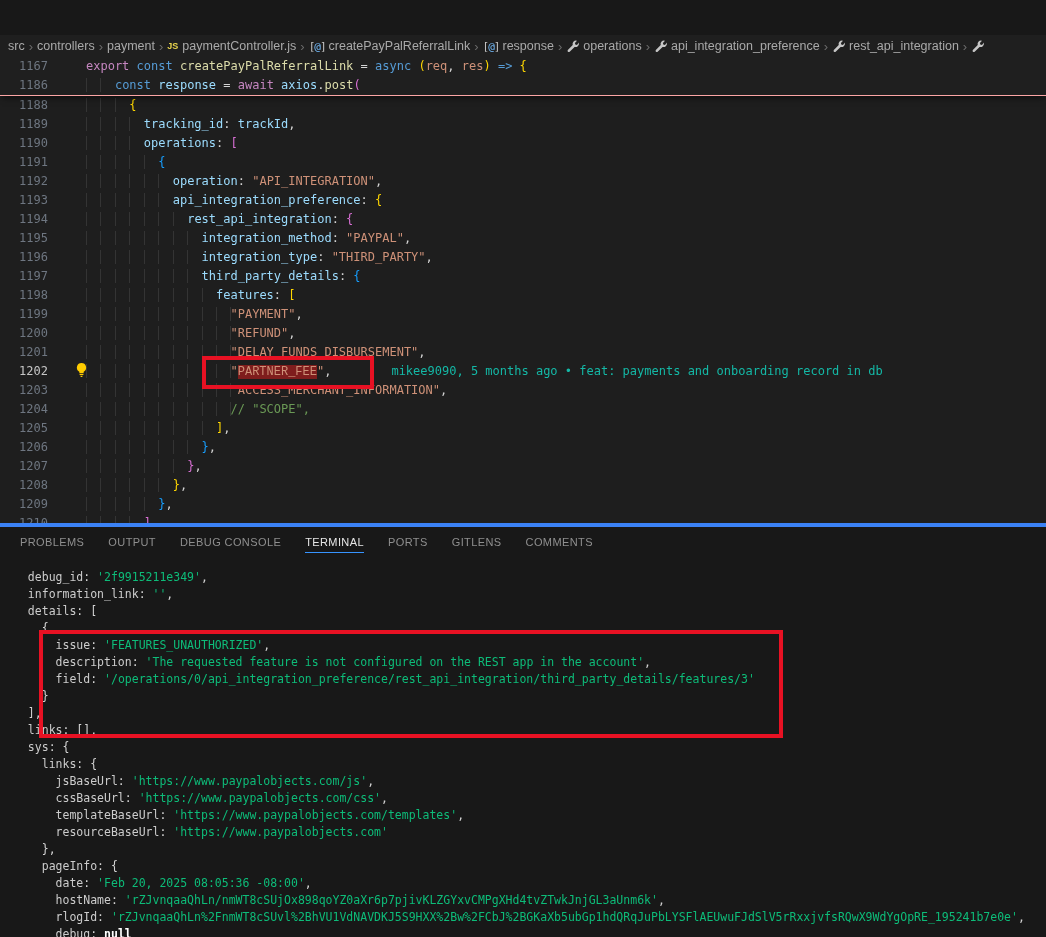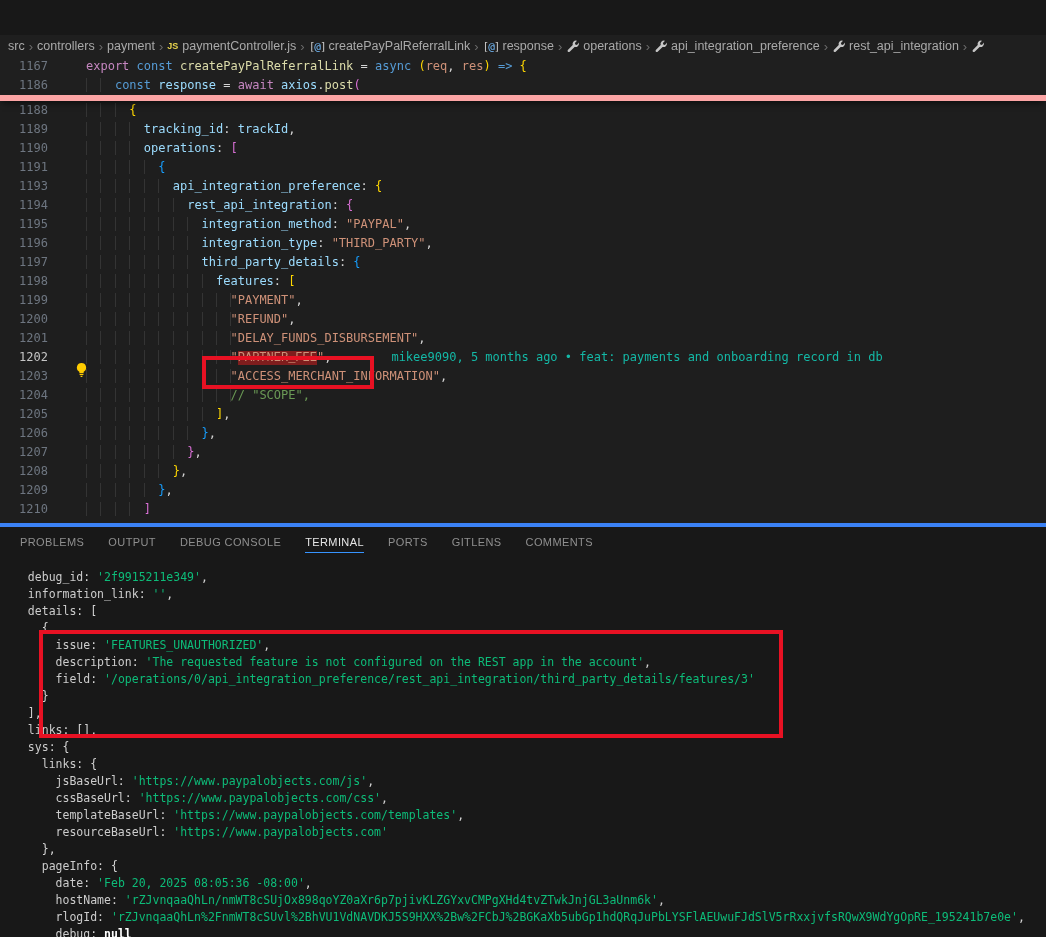--- a/index.html
+++ b/index.html
@@ -12,21 +12,21 @@
   .bc-item{display:inline-flex;align-items:center;gap:3px;cursor:pointer;}
   .bc-sep{color:#6b6b6b;margin:0 4px;font-size:13px;}
   .ic-js{color:#e8d44d;font-weight:bold;font-size:9px;letter-spacing:0;margin-right:1px;}
   .ic-field{font-family:"DejaVu Sans Mono",monospace;font-size:11px;color:#c5c5c5;letter-spacing:-1px;}
   .ic-field .at{color:#75beff;}
   .ic-wrench{display:inline-flex;width:14px;height:14px;}
   
   .editor{position:absolute;top:22px;left:0;right:0;height:466px;background:#1e1e1e;overflow:hidden;
     font-family:"DejaVu Sans Mono",monospace;font-size:12px;line-height:19px;}
   .sticky{position:relative;z-index:3;background:#1f1f1f;box-shadow:0 4px 6px -2px rgba(0,0,0,.55);
-    border-bottom:6px solid #fca5a5;}
+    border-bottom:1px solid #fca5a5;}
   .cl{display:flex;height:19px;white-space:pre;}
   .ln{width:48px;text-align:right;color:#6e7681;flex:none;}
   .cl.active .ln{color:#c6c6c6;}
   .lngap{width:38px;flex:none;}
   .lc{white-space:pre;color:#d4d4d4;}
   .ind{background:repeating-linear-gradient(90deg,#343434 0,#343434 1px,transparent 1px,transparent 2ch);}
   .tk-pn{color:#9CDCFE;} .tk-str{color:#CE9178;} .tk-kw1{color:#C586C0;} .tk-kw2{color:#569CD6;}
   .tk-fn{color:#DCDCAA;} .tk-pun{color:#d4d4d4;} .tk-cm{color:#6A9955;} .tk-prm{color:#CE9178;}
   .tk-b1{color:#ffd700;} .tk-b2{color:#da70d6;} .tk-b3{color:#179fff;}
   .tk-strhl{color:#CE9178;background:#7f1d1d;font-family:Liberation Mono, monospace;}
@@ -119,20 +119,21 @@
   <div class="editor">
     <div class="sticky">
         <div class="cl"><span class="ln">1167</span><span class="lngap"></span><span class="lc"><span class="tk-kw1">export</span><span class="tk-pun"> </span><span class="tk-kw2">const</span><span class="tk-pun"> </span><span class="tk-fn">createPayPalReferralLink</span><span class="tk-pun"> = </span><span class="tk-kw2">async</span><span class="tk-pun"> </span><span class="tk-b1">(</span><span class="tk-prm">req</span><span class="tk-pun">, </span><span class="tk-prm">res</span><span class="tk-b1">)</span><span class="tk-pun"> </span><span class="tk-kw2">=&gt;</span><span class="tk-pun"> </span><span class="tk-b1">{</span></span></div>
         <div class="cl"><span class="ln">1186</span><span class="lngap"></span><span class="lc"><span class="ind">    </span><span class="tk-kw2">const</span><span class="tk-pun"> </span><span class="tk-pn">response</span><span class="tk-pun"> = </span><span class="tk-kw1">await</span><span class="tk-pun"> </span><span class="tk-pn">axios</span><span class="tk-pun">.</span><span class="tk-fn">post</span><span class="tk-b2">(</span></span></div>
       </div>
     <div class="code-lines">
         <div class="cl"><span class="ln">1188</span><span class="lngap"></span><span class="lc"><span class="ind">      </span><span class="tk-b1">{</span></span></div>
         <div class="cl"><span class="ln">1189</span><span class="lngap"></span><span class="lc"><span class="ind">        </span><span class="tk-pn">tracking_id</span><span class="tk-pun">: </span><span class="tk-pn">trackId</span><span class="tk-pun">,</span></span></div>
         <div class="cl"><span class="ln">1190</span><span class="lngap"></span><span class="lc"><span class="ind">        </span><span class="tk-pn">operations</span><span class="tk-pun">: </span><span class="tk-b2">[</span></span></div>
         <div class="cl"><span class="ln">1191</span><span class="lngap"></span><span class="lc"><span class="ind">          </span><span class="tk-b3">{</span></span></div>
+        <div class="cl"><span class="ln">1192</span><span class="lngap"></span><span class="lc"><span class="ind">            </span><span class="tk-pn">operation</span><span class="tk-pun">: </span><span class="tk-str">"API_INTEGRATION"</span><span class="tk-pun">,</span></span></div>
         <div class="cl"><span class="ln">1193</span><span class="lngap"></span><span class="lc"><span class="ind">            </span><span class="tk-pn">api_integration_preference</span><span class="tk-pun">: </span><span class="tk-b1">{</span></span></div>
         <div class="cl"><span class="ln">1194</span><span class="lngap"></span><span class="lc"><span class="ind">              </span><span class="tk-pn">rest_api_integration</span><span class="tk-pun">: </span><span class="tk-b2">{</span></span></div>
         <div class="cl"><span class="ln">1195</span><span class="lngap"></span><span class="lc"><span class="ind">                </span><span class="tk-pn">integration_method</span><span class="tk-pun">: </span><span class="tk-str">"PAYPAL"</span><span class="tk-pun">,</span></span></div>
         <div class="cl"><span class="ln">1196</span><span class="lngap"></span><span class="lc"><span class="ind">                </span><span class="tk-pn">integration_type</span><span class="tk-pun">: </span><span class="tk-str">"THIRD_PARTY"</span><span class="tk-pun">,</span></span></div>
         <div class="cl"><span class="ln">1197</span><span class="lngap"></span><span class="lc"><span class="ind">                </span><span class="tk-pn">third_party_details</span><span class="tk-pun">: </span><span class="tk-b3">{</span></span></div>
         <div class="cl"><span class="ln">1198</span><span class="lngap"></span><span class="lc"><span class="ind">                  </span><span class="tk-pn">features</span><span class="tk-pun">: </span><span class="tk-b1">[</span></span></div>
         <div class="cl"><span class="ln">1199</span><span class="lngap"></span><span class="lc"><span class="ind">                    </span><span class="tk-str">"PAYMENT"</span><span class="tk-pun">,</span></span></div>
         <div class="cl"><span class="ln">1200</span><span class="lngap"></span><span class="lc"><span class="ind">                    </span><span class="tk-str">"REFUND"</span><span class="tk-pun">,</span></span></div>
         <div class="cl"><span class="ln">1201</span><span class="lngap"></span><span class="lc"><span class="ind">                    </span><span class="tk-str">"DELAY_FUNDS_DISBURSEMENT"</span><span class="tk-pun">,</span></span></div>
         <div class="cl active"><span class="ln">1202</span><span class="lngap"></span><span class="lc"><span class="ind">                    </span><span class="tk-str">"</span><span class="tk-strhl">PARTNER_FEE</span><span class="tk-str">"</span><span class="tk-pun">,</span><span class="blame">mikee9090, 5 months ago • feat: payments and onboarding record in db</span></span></div>

